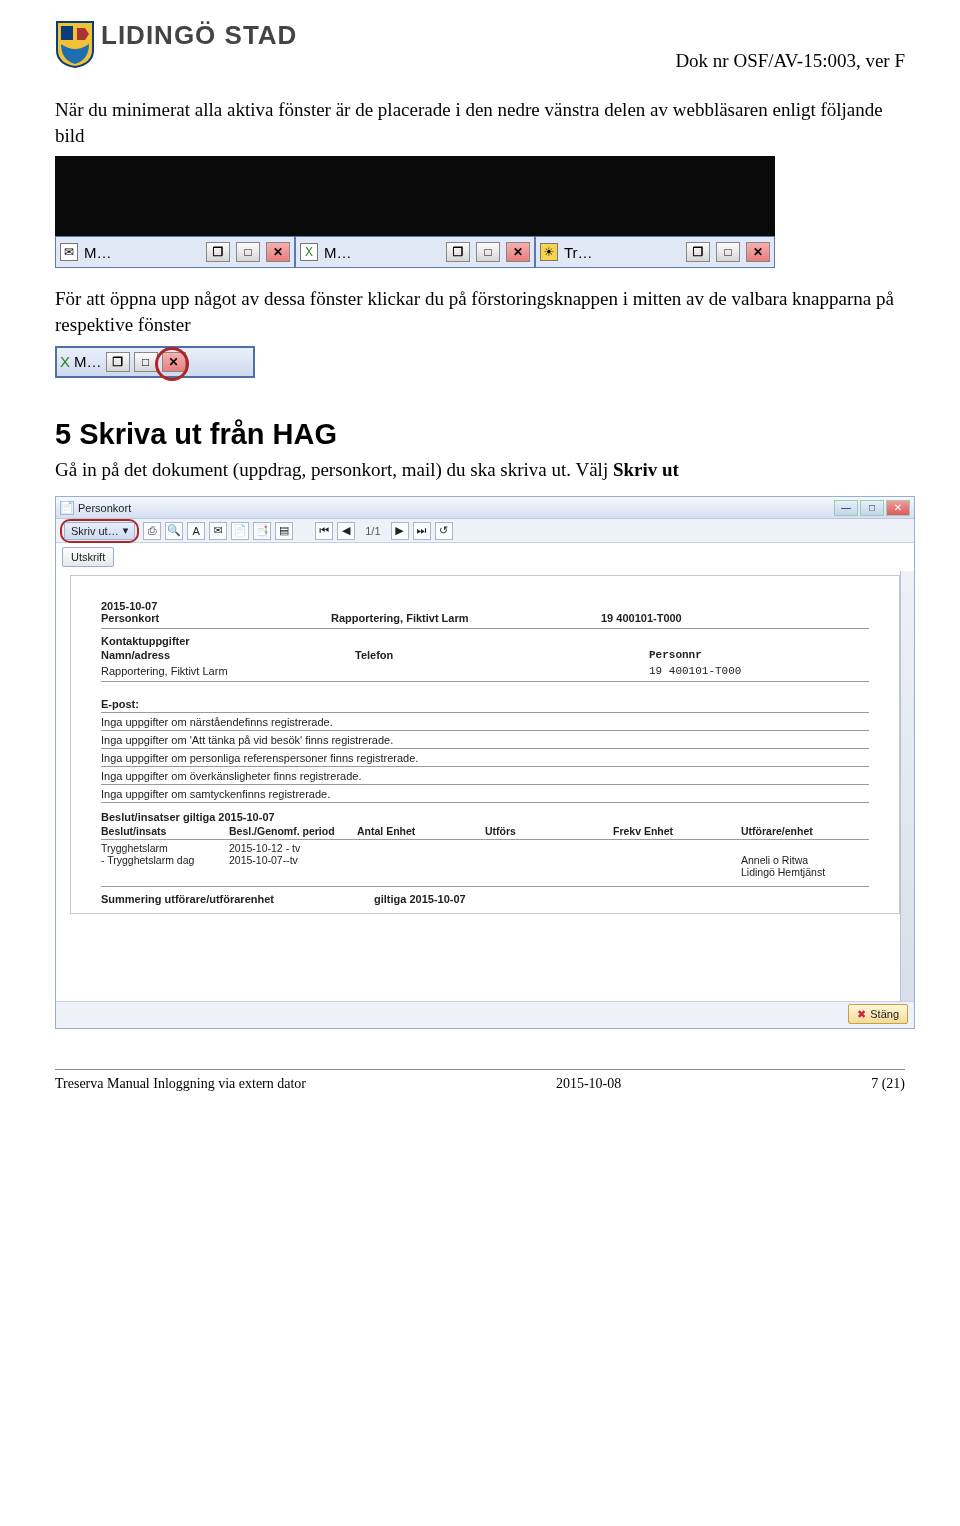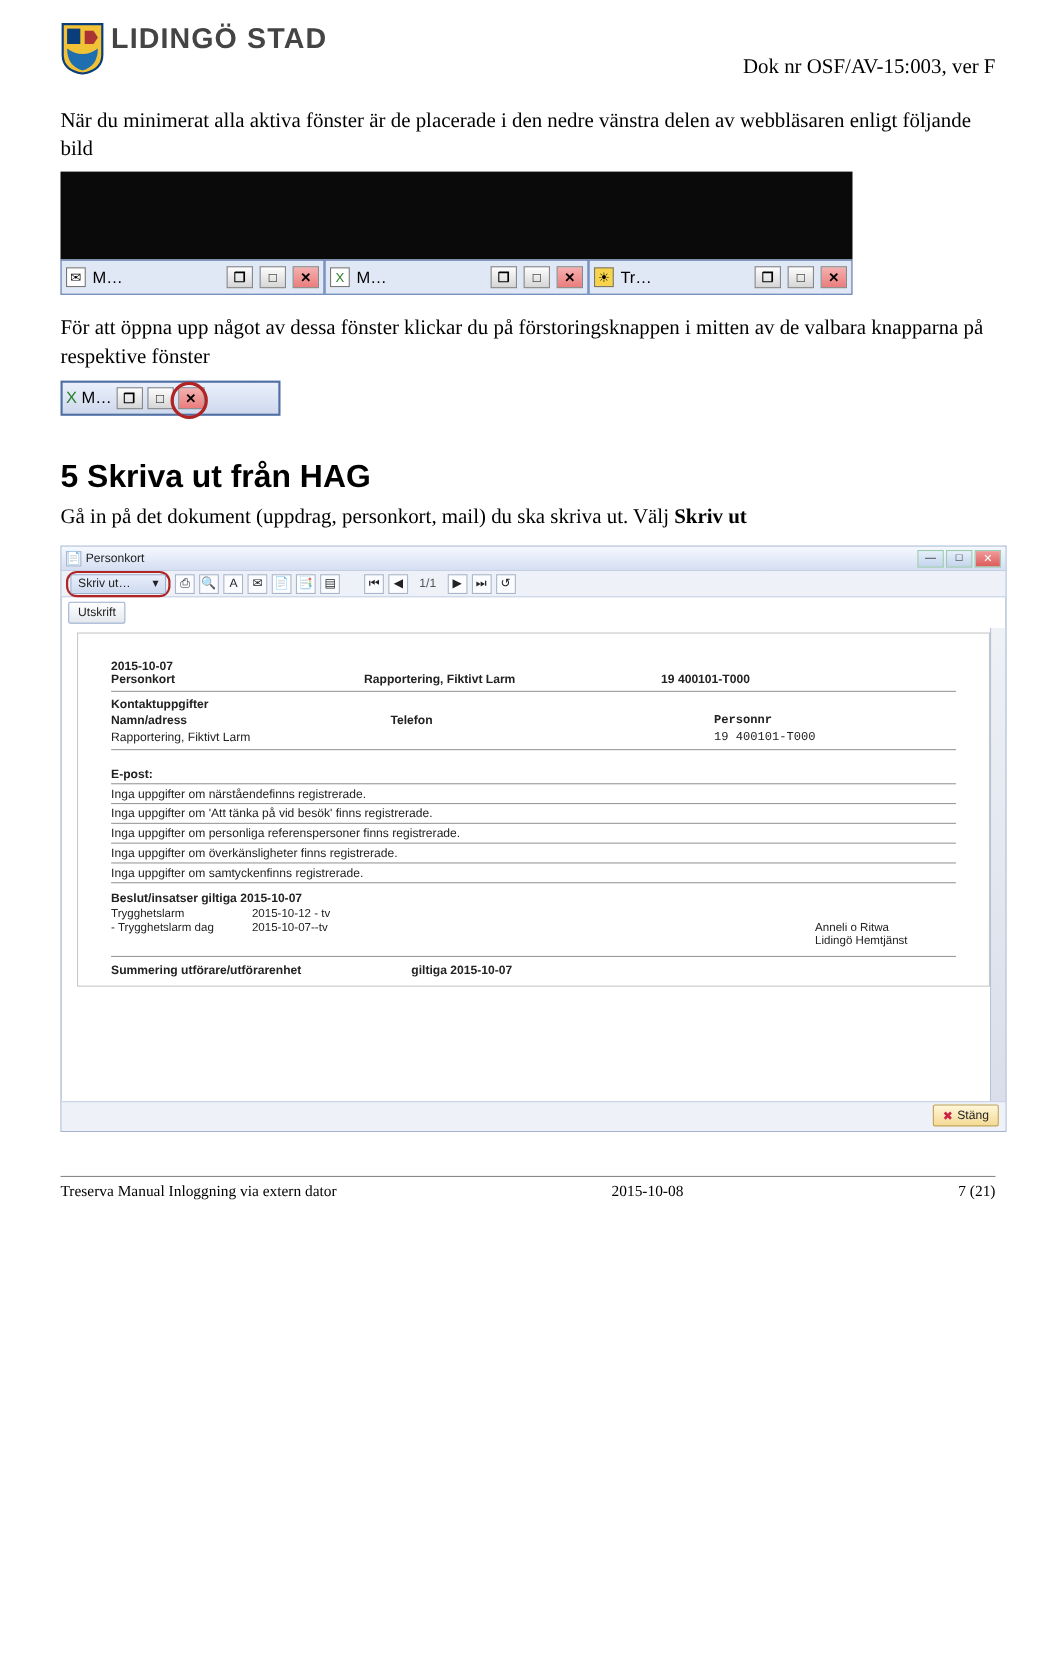--- a/index.html
+++ b/index.html
@@ -147,21 +147,21 @@
     padding: 0 4px;
     gap: 4px;
   }
   .skrivut-dd {
     display:inline-flex;align-items:center;
     height:18px;
     border:1px solid #9bafcf;
     background: linear-gradient(#e8effb,#cfdaf0);
     padding: 0 6px;
     border-radius: 2px;
-    gap:20px;
+    gap:4px;
   }
   .skrivut-circle {
     border:2px solid #b02424;
     border-radius: 10px;
     padding:1px 2px;
     display:inline-flex;
   }
   .t-icon {
     width:18px;height:18px;border:1px solid #aab6ca;background:#fafcff;
     display:inline-flex;align-items:center;justify-content:center;
@@ -357,20 +357,28 @@
 
         <div class="doc-row doc-bold" style="padding-top:16px">E-post:</div>
 
         <div class="doc-row">Inga uppgifter om närståendefinns registrerade.</div>
         <div class="doc-row">Inga uppgifter om 'Att tänka på vid besök' finns registrerade.</div>
         <div class="doc-row">Inga uppgifter om personliga referenspersoner finns registrerade.</div>
         <div class="doc-row">Inga uppgifter om överkänsligheter finns registrerade.</div>
         <div class="doc-row">Inga uppgifter om samtyckenfinns registrerade.</div>
 
         <div class="doc-bold" style="margin-top:8px">Beslut/insatser giltiga     2015-10-07</div>
+        <div class="grid6" style="border-bottom:1px solid #9a9a9a;padding:2px 0">
+          <div>Beslut/insats</div>
+          <div>Besl./Genomf. period</div>
+          <div>Antal Enhet</div>
+          <div>Utförs</div>
+          <div>Frekv Enhet</div>
+          <div>Utförare/enhet</div>
+        </div>
         <div class="grid6b" style="padding-top:2px">
           <div>Trygghetslarm</div>
           <div>2015-10-12 - tv</div>
           <div></div>
           <div></div>
           <div></div>
           <div></div>
         </div>
         <div class="grid6b" style="border-bottom:1px solid #9a9a9a;padding-bottom:8px">
           <div>-  Trygghetslarm dag</div>

